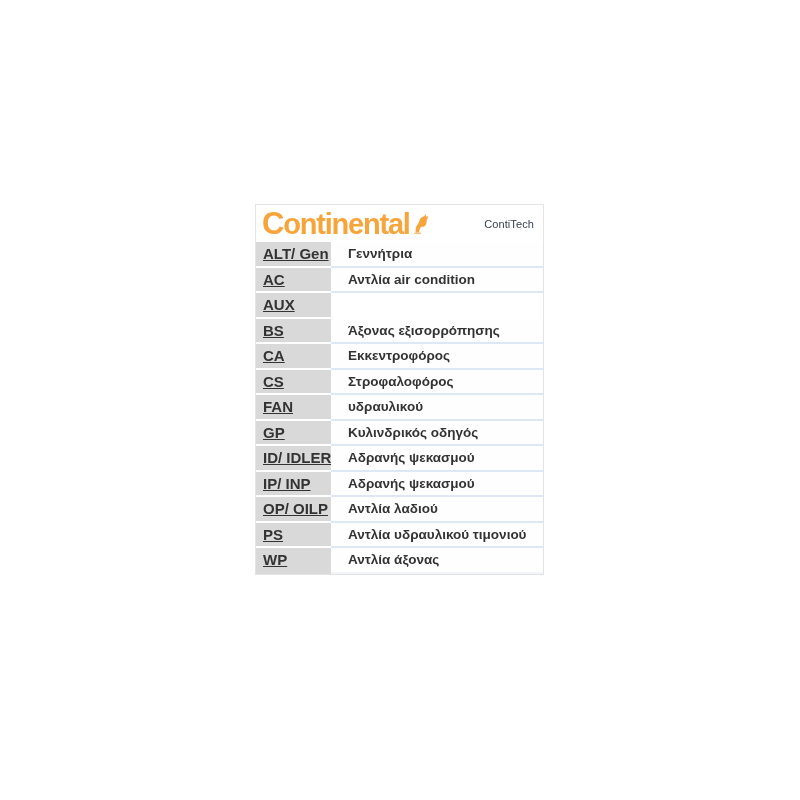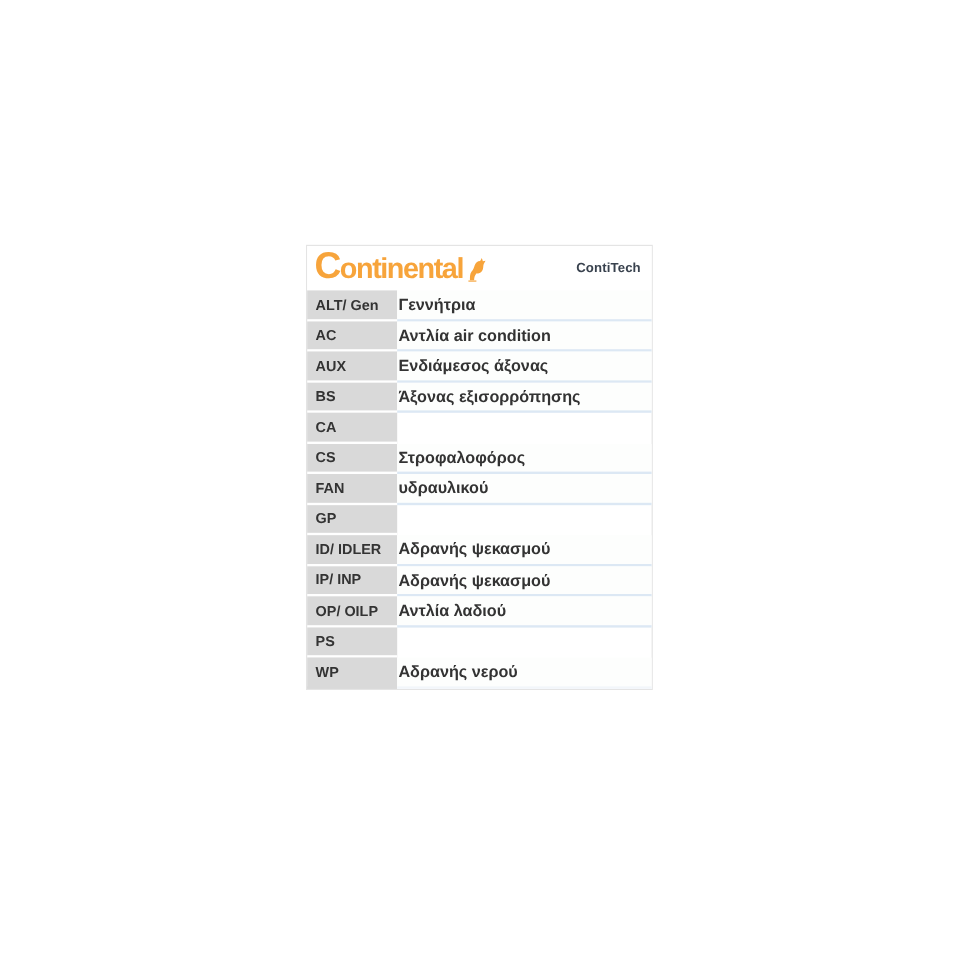--- a/index.html
+++ b/index.html
@@ -32,62 +32,63 @@
     background: #ffffff;
   }
   .logo {
     display: flex;
     align-items: flex-end;
   }
   .logo-text {
     display: inline-block;
     color: var(--brand);
     font-weight: bold;
-    font-size: 24px;
+    font-size: 29px;
     letter-spacing: -1.2px;
     line-height: 26px;
   }
   .logo-text::first-letter {
     font-size: 31px;
   }
   .horse-icon {
     margin-left: 2px;
     margin-bottom: 3px;
   }
   .contitech {
     color: #39424E;
-    font-weight: bold;
+    font-weight: normal;
     font-size: 11px;
     letter-spacing: 0.1px;
   }
   .rows { width: 100%; }
   .row {
     display: flex;
     height: 25.5px;
   }
   .abbr-cell {
     width: 75px;
     flex: 0 0 75px;
     background: var(--abbr-bg);
     border-bottom: 2px solid #ffffff;
     display: flex;
     align-items: center;
     padding-left: 7px;
     font-weight: bold;
-    font-size: 12px;
+    font-size: 15px;
     color: var(--text);
     white-space: nowrap;
+    text-decoration: underline;
   }
   .desc-cell {
     flex: 1;
     background: #FDFEFD;
     border-bottom: 2px solid var(--divider);
     display: flex;
     align-items: center;
-    padding-left: 1px;
+    padding-left: 17px;
     font-size: 13.5px;
     font-weight: 600;
     color: var(--text);
     white-space: nowrap;
   }
   .row:last-child .abbr-cell { border-bottom-color: var(--abbr-bg); }
   .row:last-child .desc-cell { border-bottom-color: #f2f6fa; }
 </style>
 </head>
 <body>
@@ -111,65 +112,67 @@
     <div class="desc-cell">Γεννήτρια</div>
   </div>
 
   <div class="row">
     <div class="abbr-cell">AC</div>
     <div class="desc-cell">Αντλία air condition</div>
   </div>
 
   <div class="row">
     <div class="abbr-cell">AUX</div>
-    <div class="desc-cell">Ενδιάμεσος άξονας</div>
   </div>
 
   <div class="row">
     <div class="abbr-cell">BS</div>
     <div class="desc-cell">Άξονας εξισορρόπησης</div>
   </div>
 
   <div class="row">
     <div class="abbr-cell">CA</div>
+    <div class="desc-cell">Εκκεντροφόρος</div>
   </div>
 
   <div class="row">
     <div class="abbr-cell">CS</div>
     <div class="desc-cell">Στροφαλοφόρος</div>
   </div>
 
   <div class="row">
     <div class="abbr-cell">FAN</div>
     <div class="desc-cell">υδραυλικού</div>
   </div>
 
   <div class="row">
     <div class="abbr-cell">GP</div>
+    <div class="desc-cell">Κυλινδρικός οδηγός</div>
   </div>
 
   <div class="row">
     <div class="abbr-cell">ID/ IDLER</div>
     <div class="desc-cell">Αδρανής ψεκασμού</div>
   </div>
 
   <div class="row">
     <div class="abbr-cell">IP/ INP</div>
     <div class="desc-cell">Αδρανής ψεκασμού</div>
   </div>
 
   <div class="row">
     <div class="abbr-cell">OP/ OILP</div>
     <div class="desc-cell">Αντλία λαδιού</div>
   </div>
 
   <div class="row">
     <div class="abbr-cell">PS</div>
+    <div class="desc-cell">Αντλία υδραυλικού τιμονιού</div>
   </div>
 
 
   <div class="row">
     <div class="abbr-cell">WP</div>
-    <div class="desc-cell">Αδρανής νερού</div>
+    <div class="desc-cell">Αντλία άξονας</div>
   </div>
 </div>
 
 </div>
 
 </body></html>

